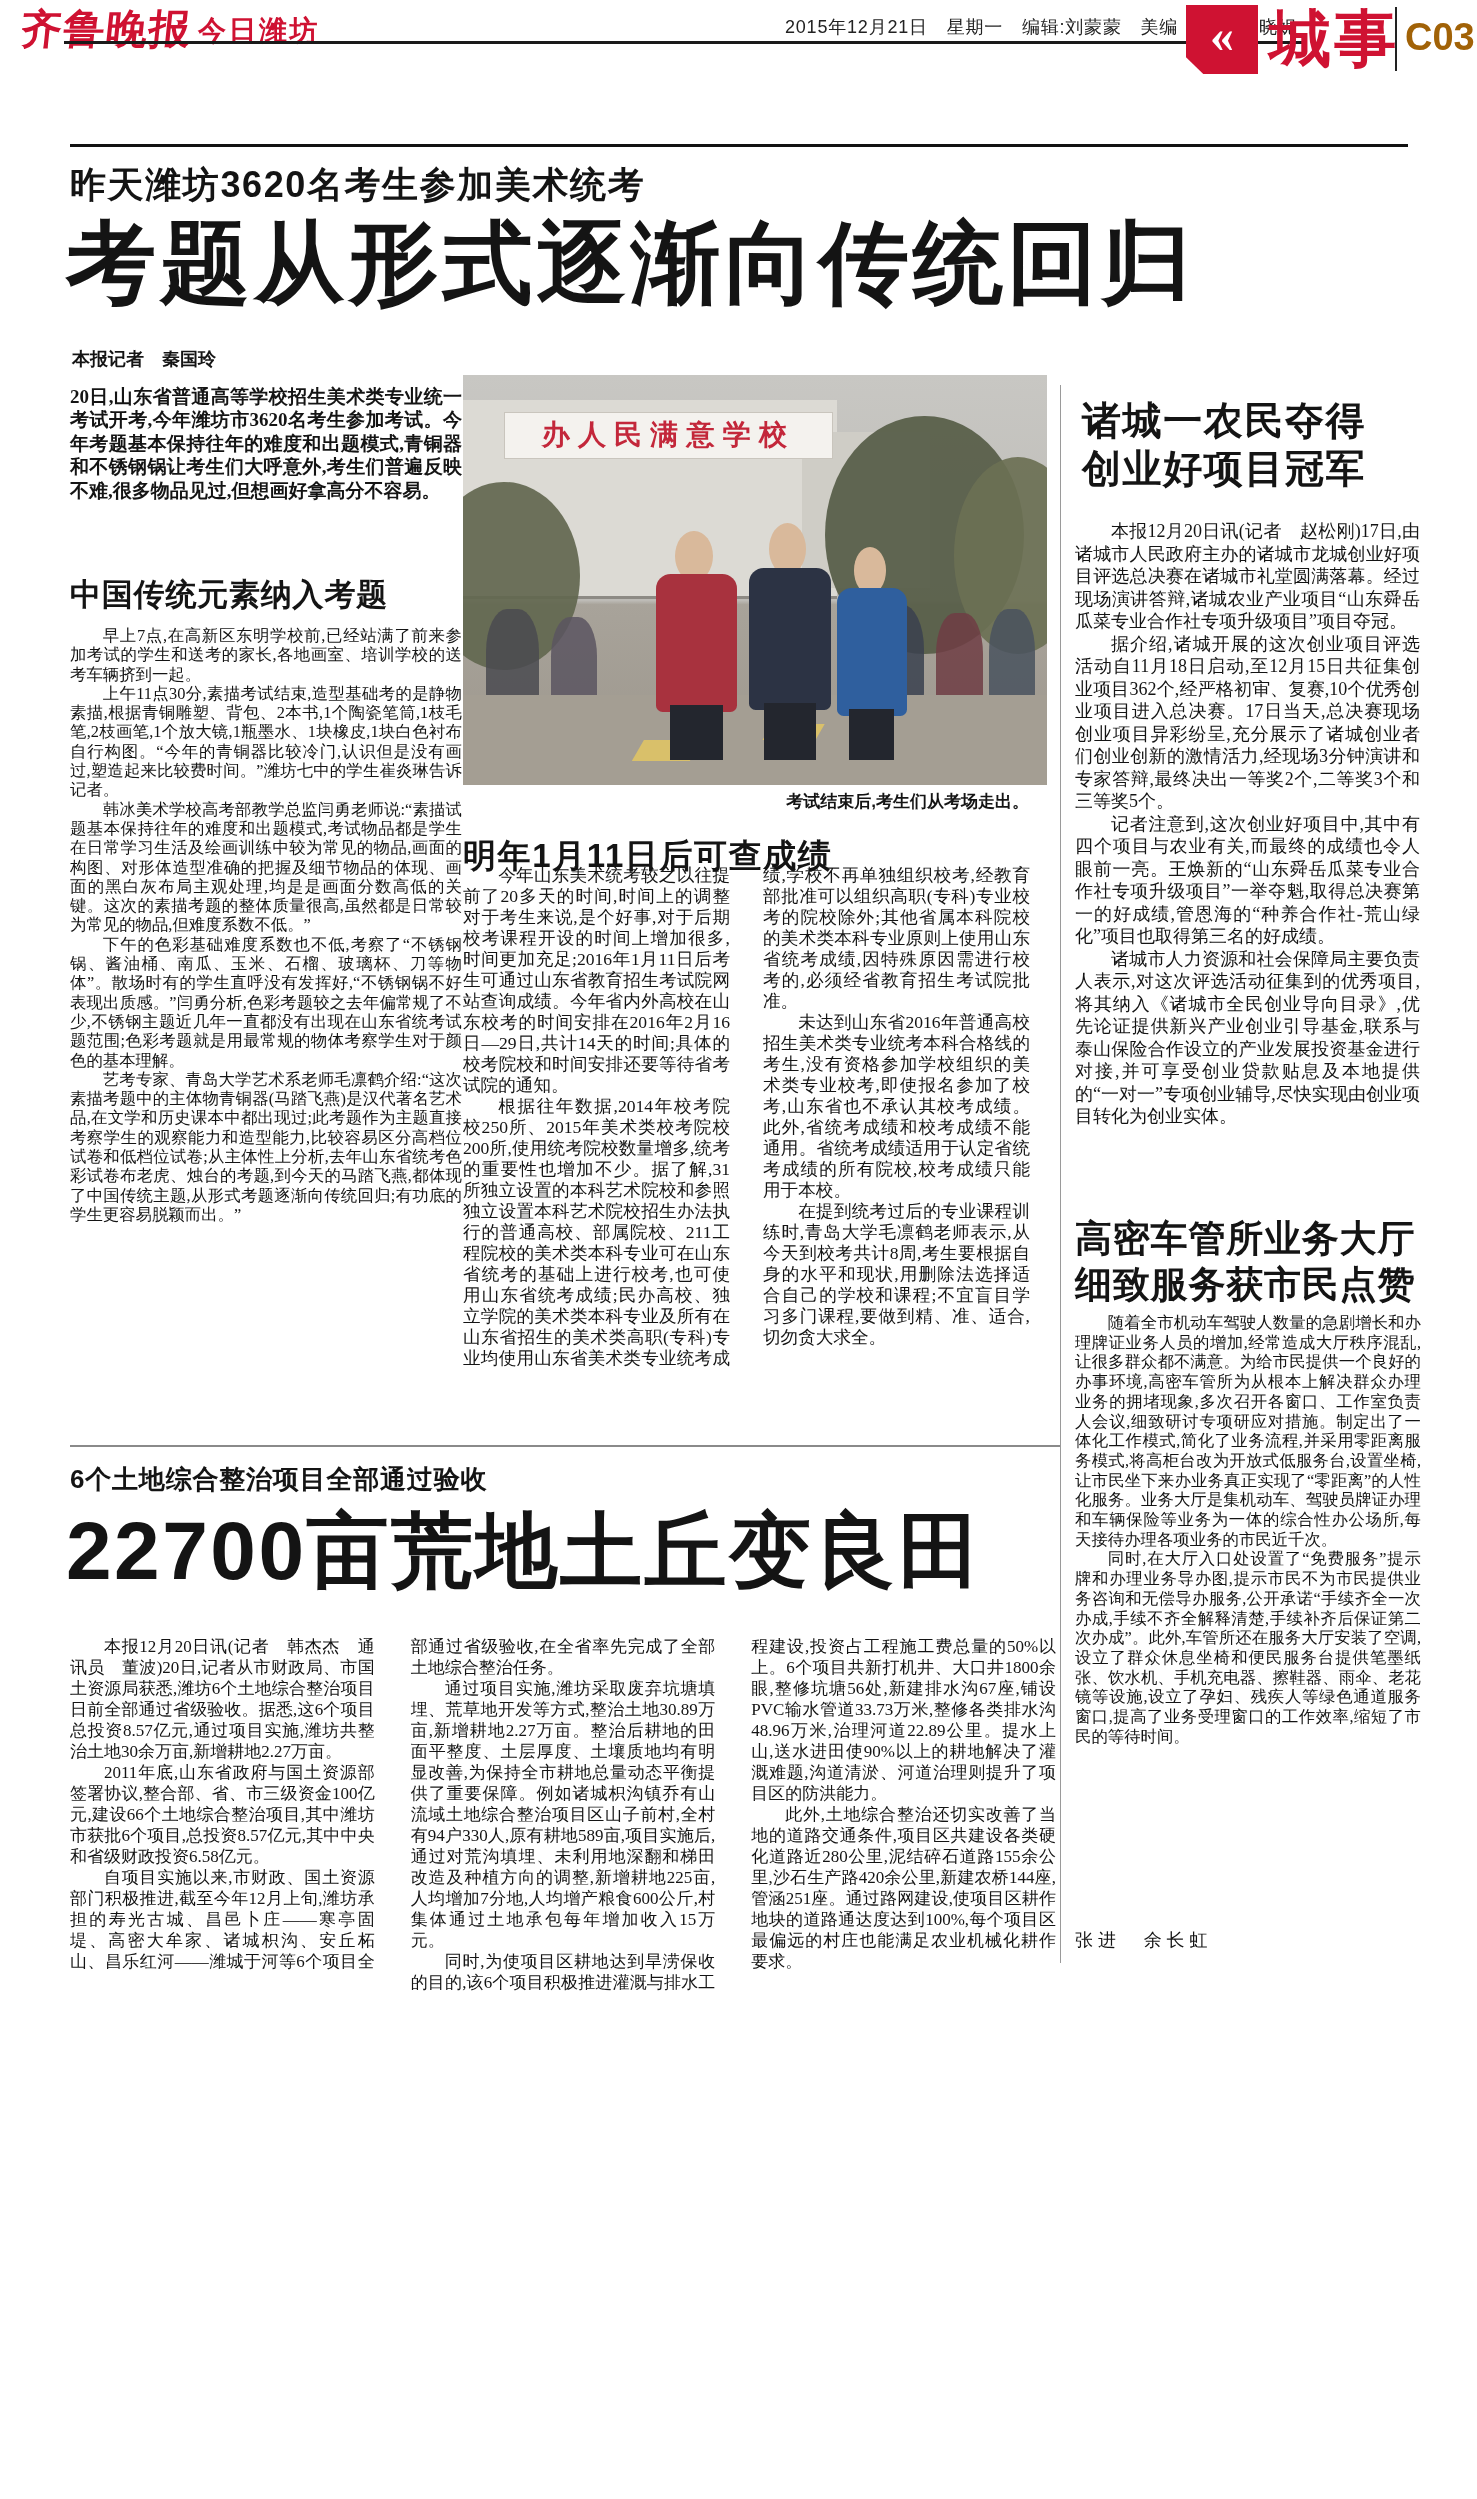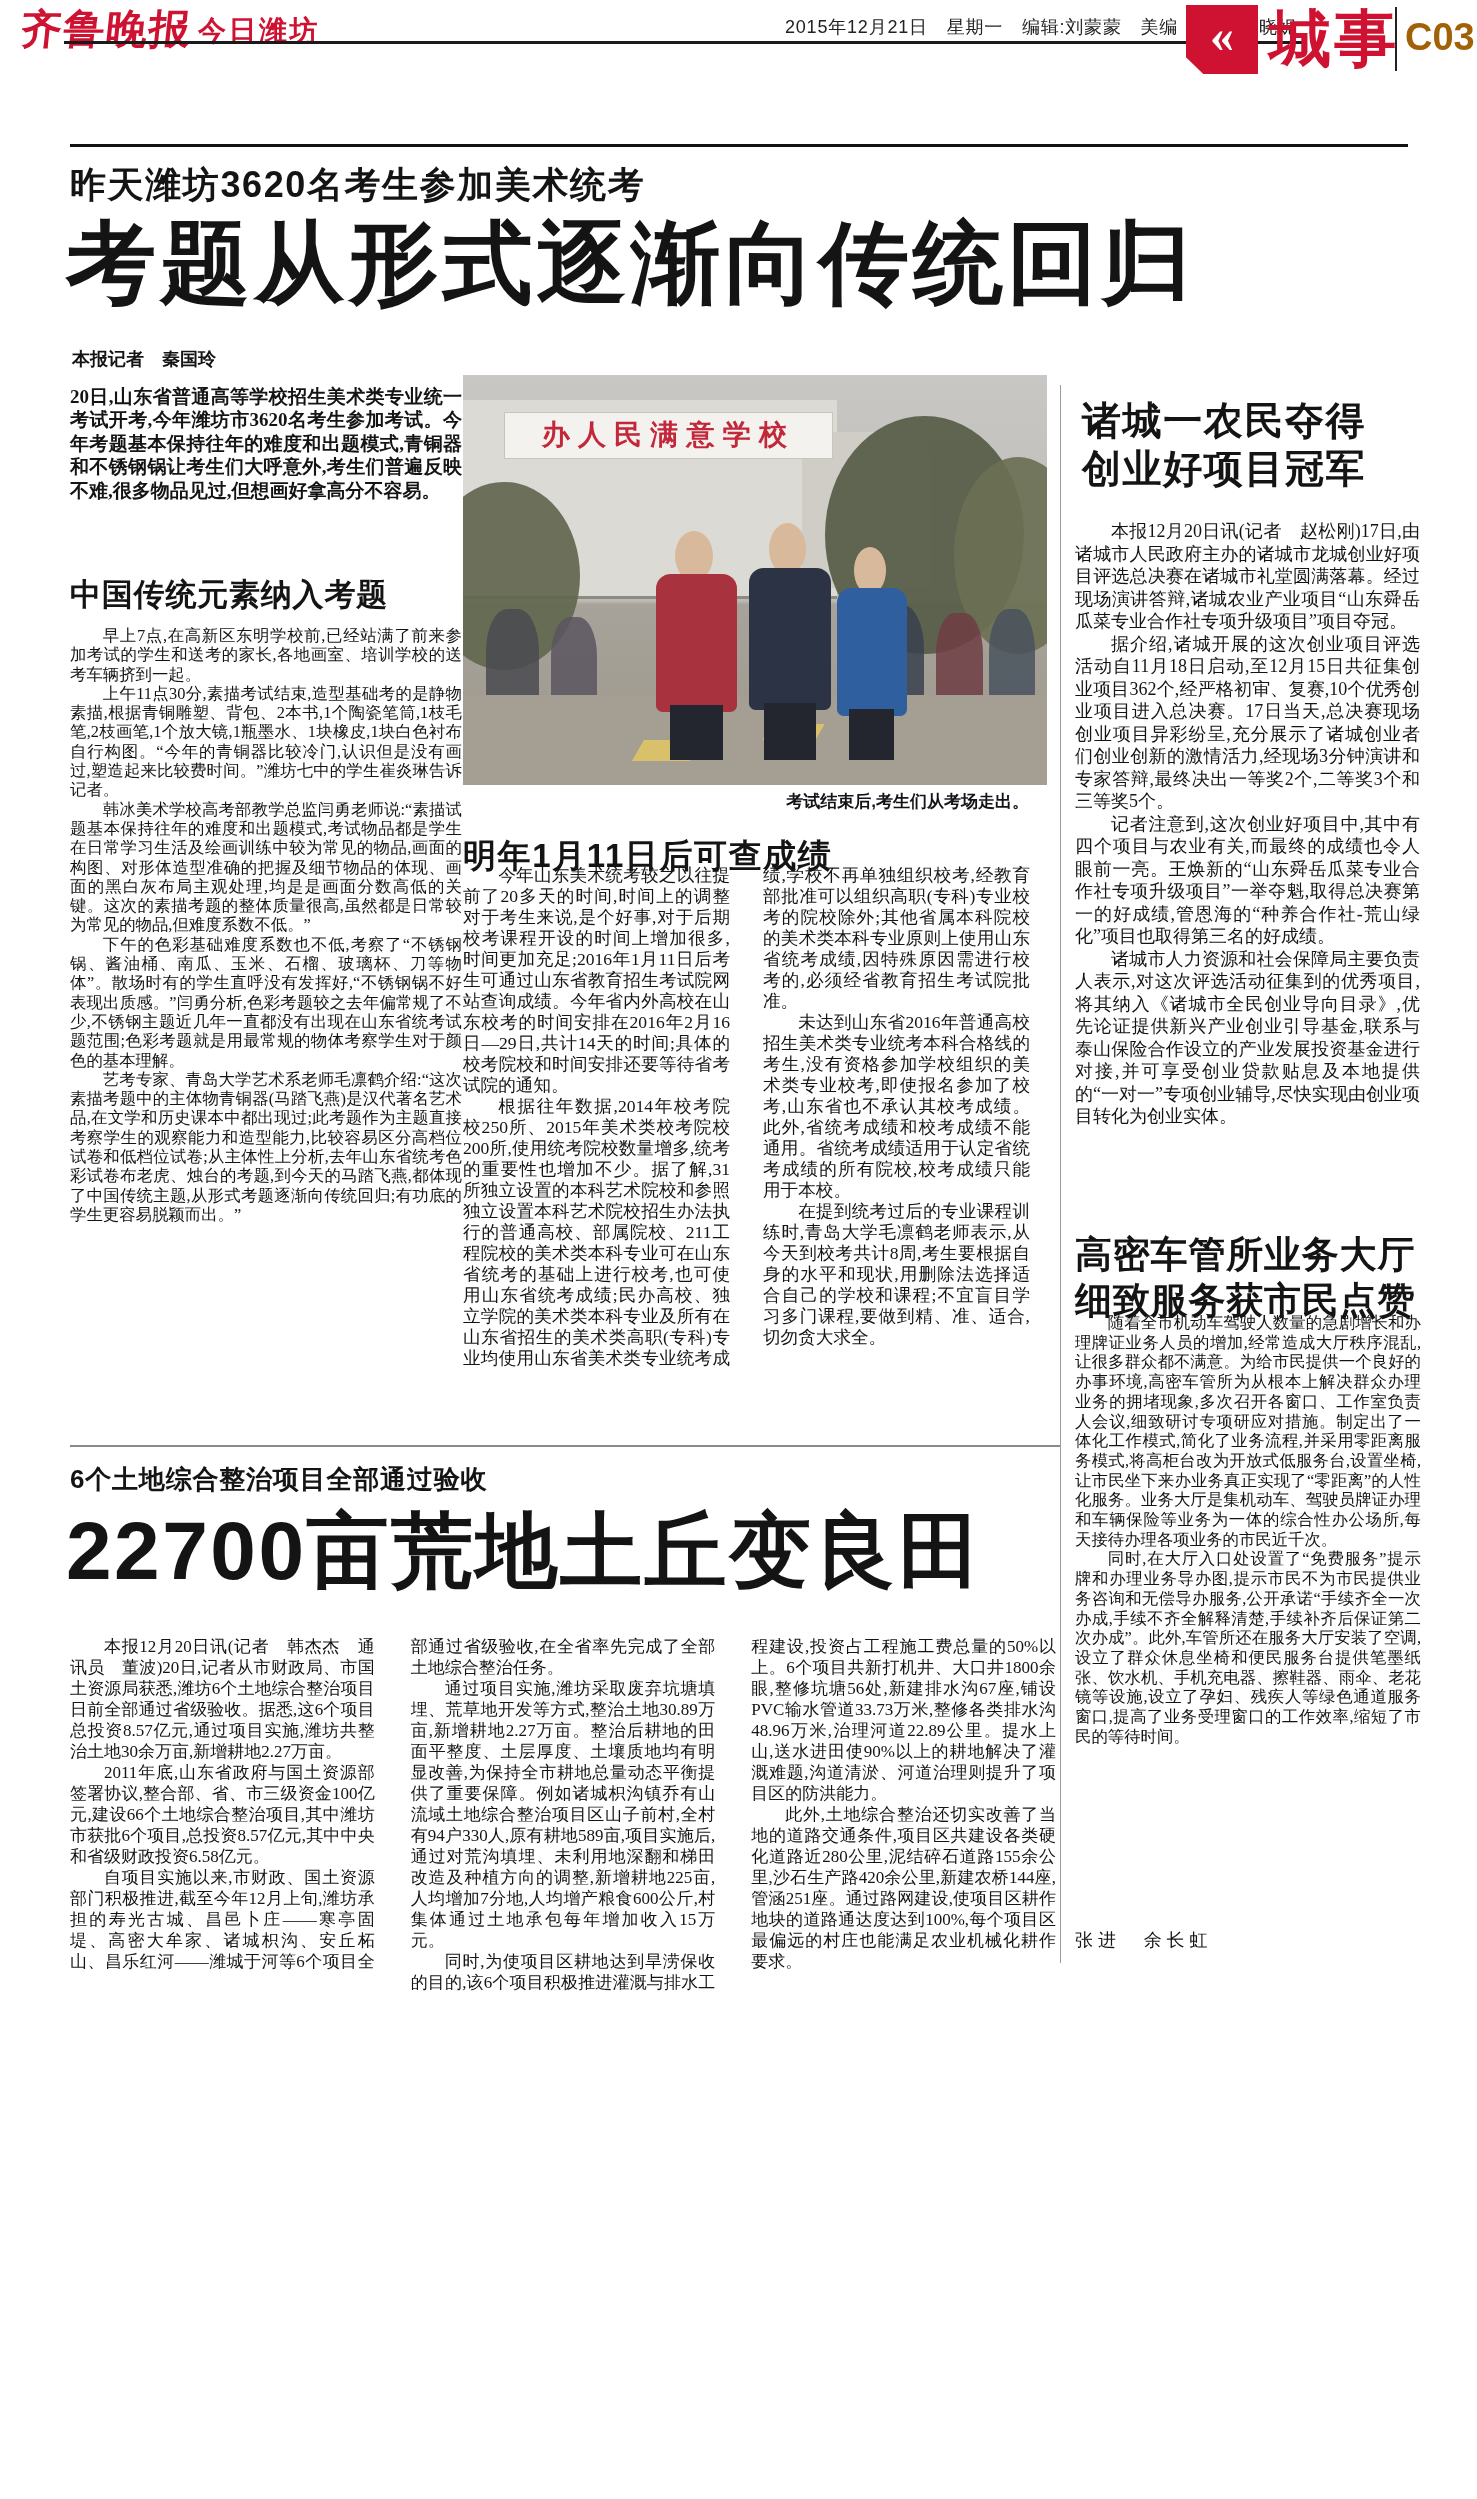--- a/index.html
+++ b/index.html
@@ -58,21 +58,21 @@
   
   .caption{left:693px;top:790px;width:336px;text-align:right;font-size:17px;font-weight:600;
            font-family:"Liberation Sans", sans-serif;}
   .subhead2{left:463px;top:834px;font-size:33px;font-weight:700;letter-spacing:1.6px;}
   .midbody{left:463px;top:865px;width:567px;height:533px;overflow:hidden;
            column-count:2;column-gap:33px;font-size:17.6px;line-height:21px;text-align:justify;}
   
   .sb1-head{left:1082px;top:397px;font-size:39px;line-height:48px;font-weight:900;letter-spacing:1.6px;}
   .sb1-body{left:1075px;top:520px;width:345px;height:698px;overflow:hidden;
             font-size:18px;line-height:22.5px;text-align:justify;}
-  .sb2-head{left:1075px;top:1216px;font-size:37px;line-height:46px;font-weight:900;letter-spacing:0.8px;margin-top:16px;}
+  .sb2-head{left:1075px;top:1216px;font-size:37px;line-height:46px;font-weight:900;letter-spacing:0.8px;}
   .sb2-body{left:1075px;top:1313px;width:346px;height:615px;overflow:hidden;
             font-size:16.4px;line-height:19.7px;text-align:justify;}
   .signature{left:1075px;top:1928px;width:339px;text-align:left;font-size:18px;letter-spacing:4.9px;}
   
   .bt-kicker{left:70px;top:1462px;font-size:26px;font-weight:600;letter-spacing:0.8px;}
   .bt-headline{left:66px;top:1497px;font-size:82px;font-weight:900;letter-spacing:2.5px;white-space:nowrap;}
   .bt-body{left:70px;top:1636px;width:986px;height:405px;overflow:hidden;
            column-count:3;column-gap:36px;font-size:17px;line-height:21px;text-align:justify;}
 </style>
 </head>

